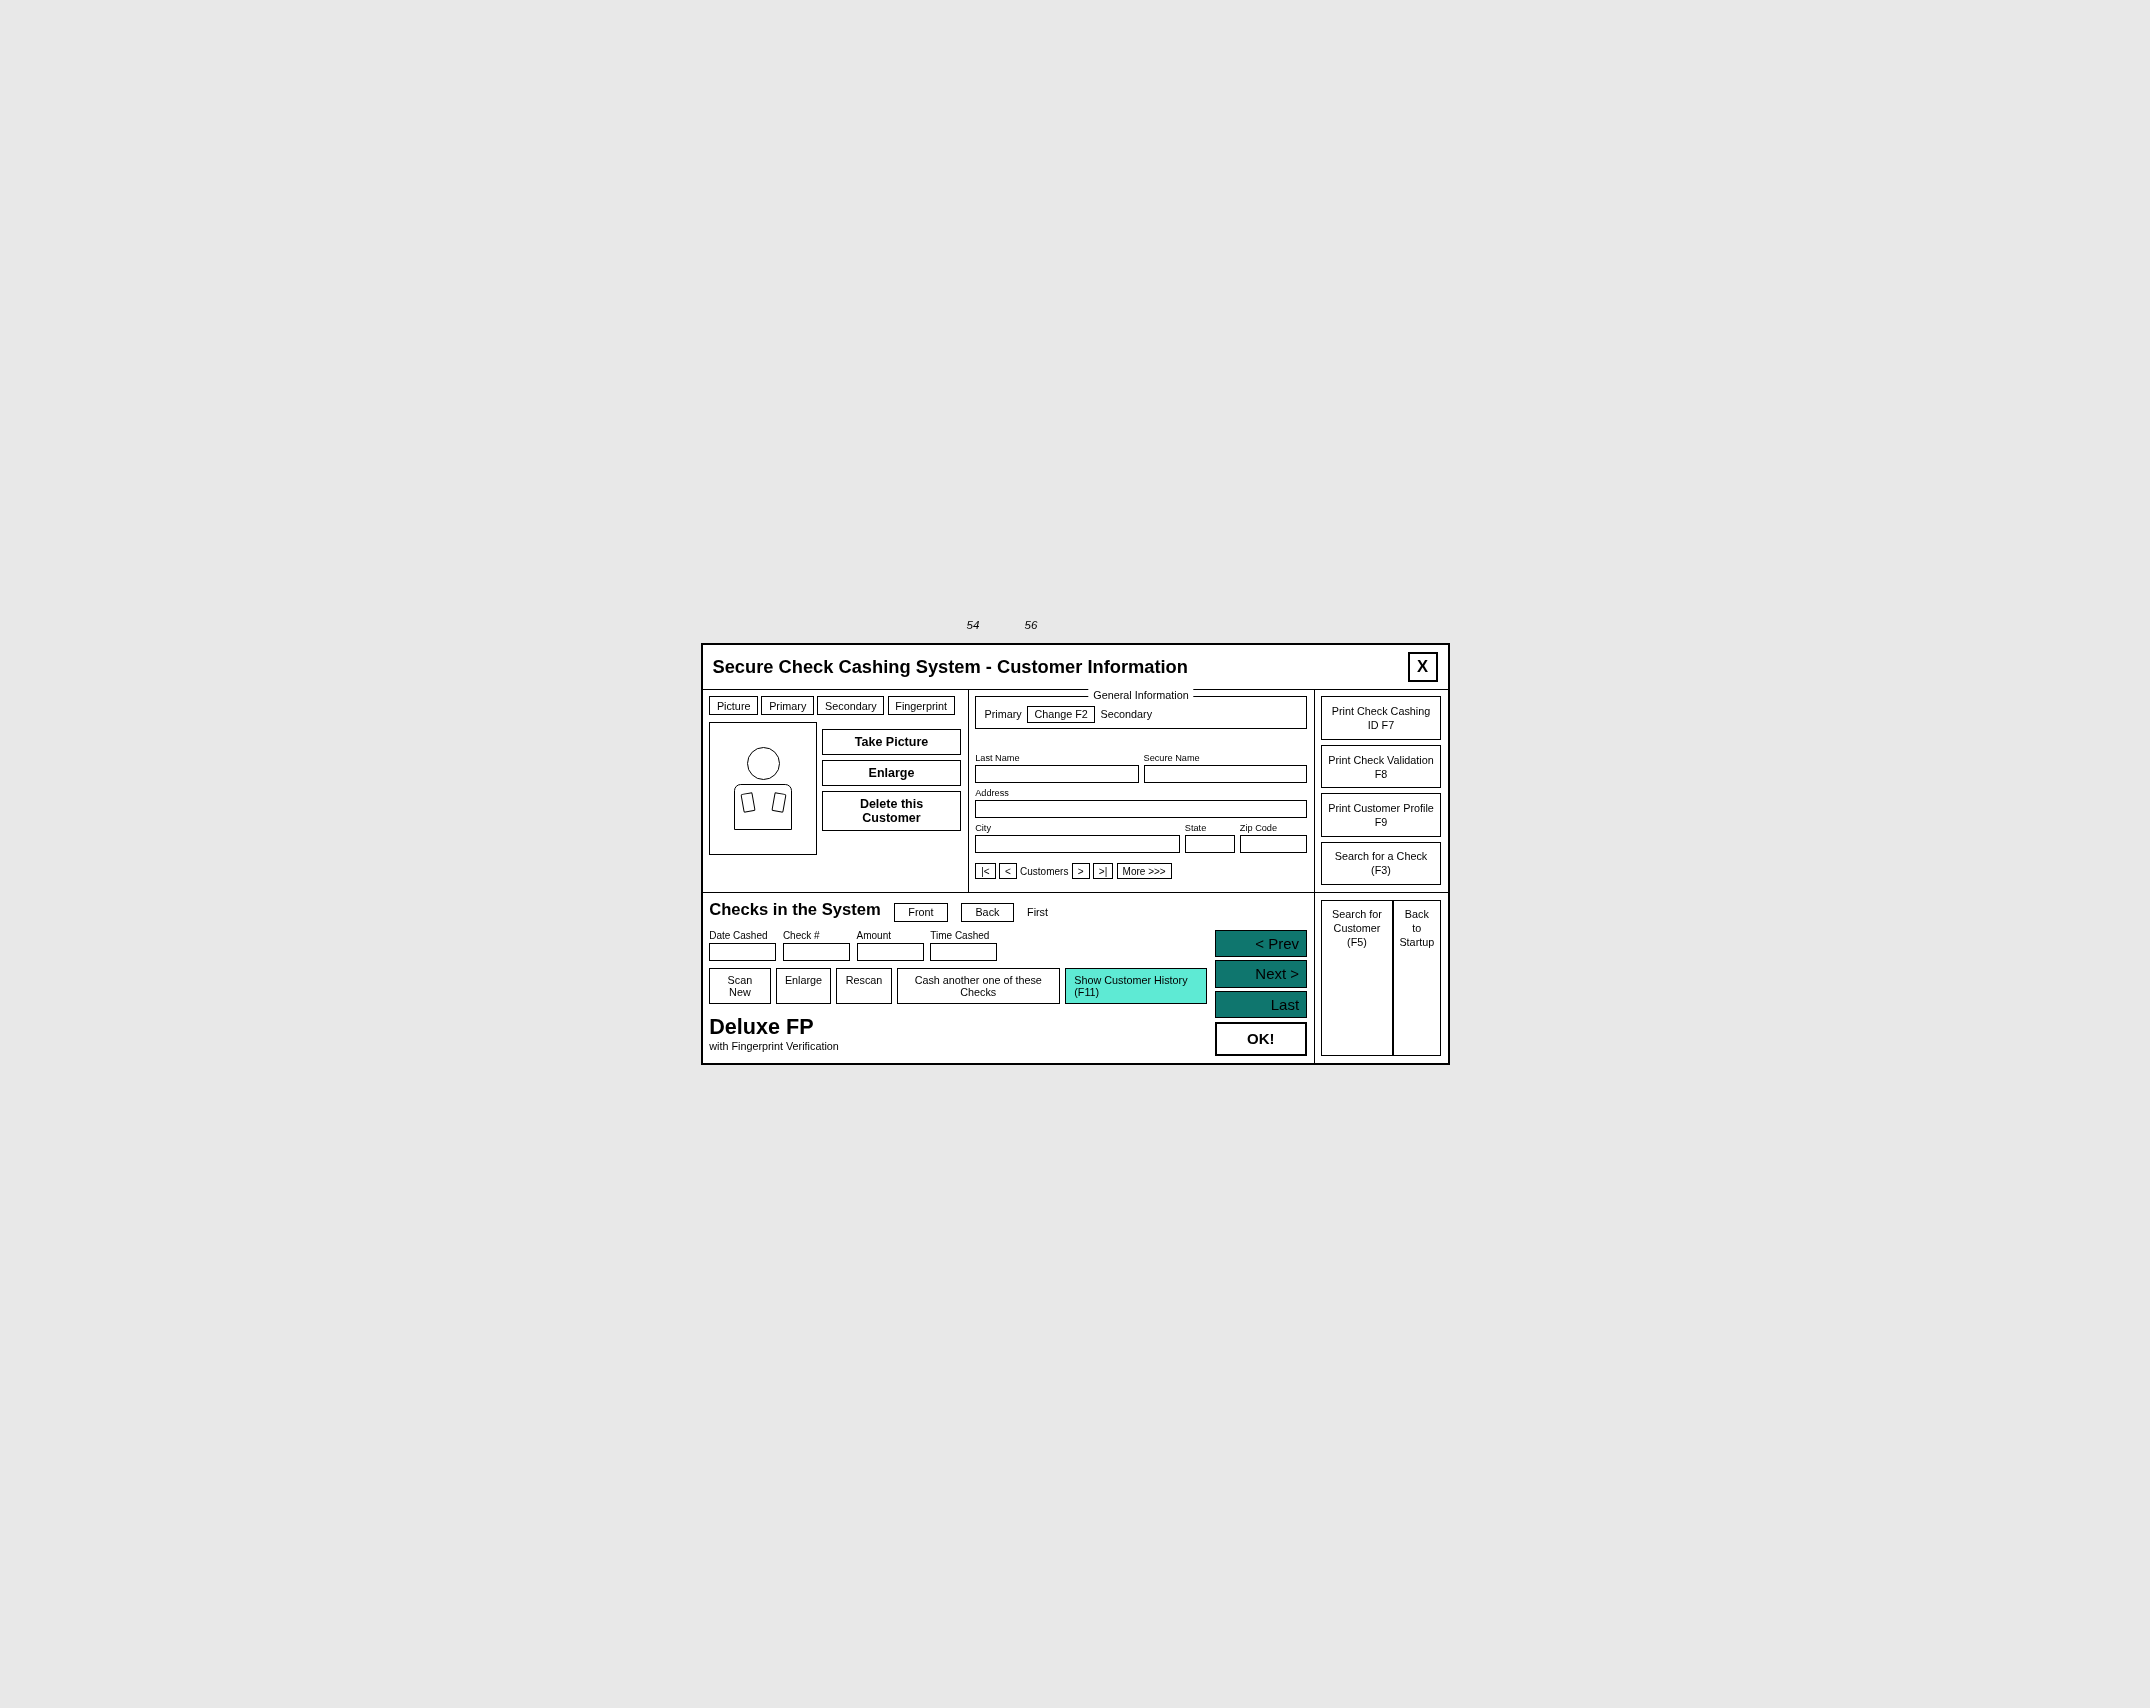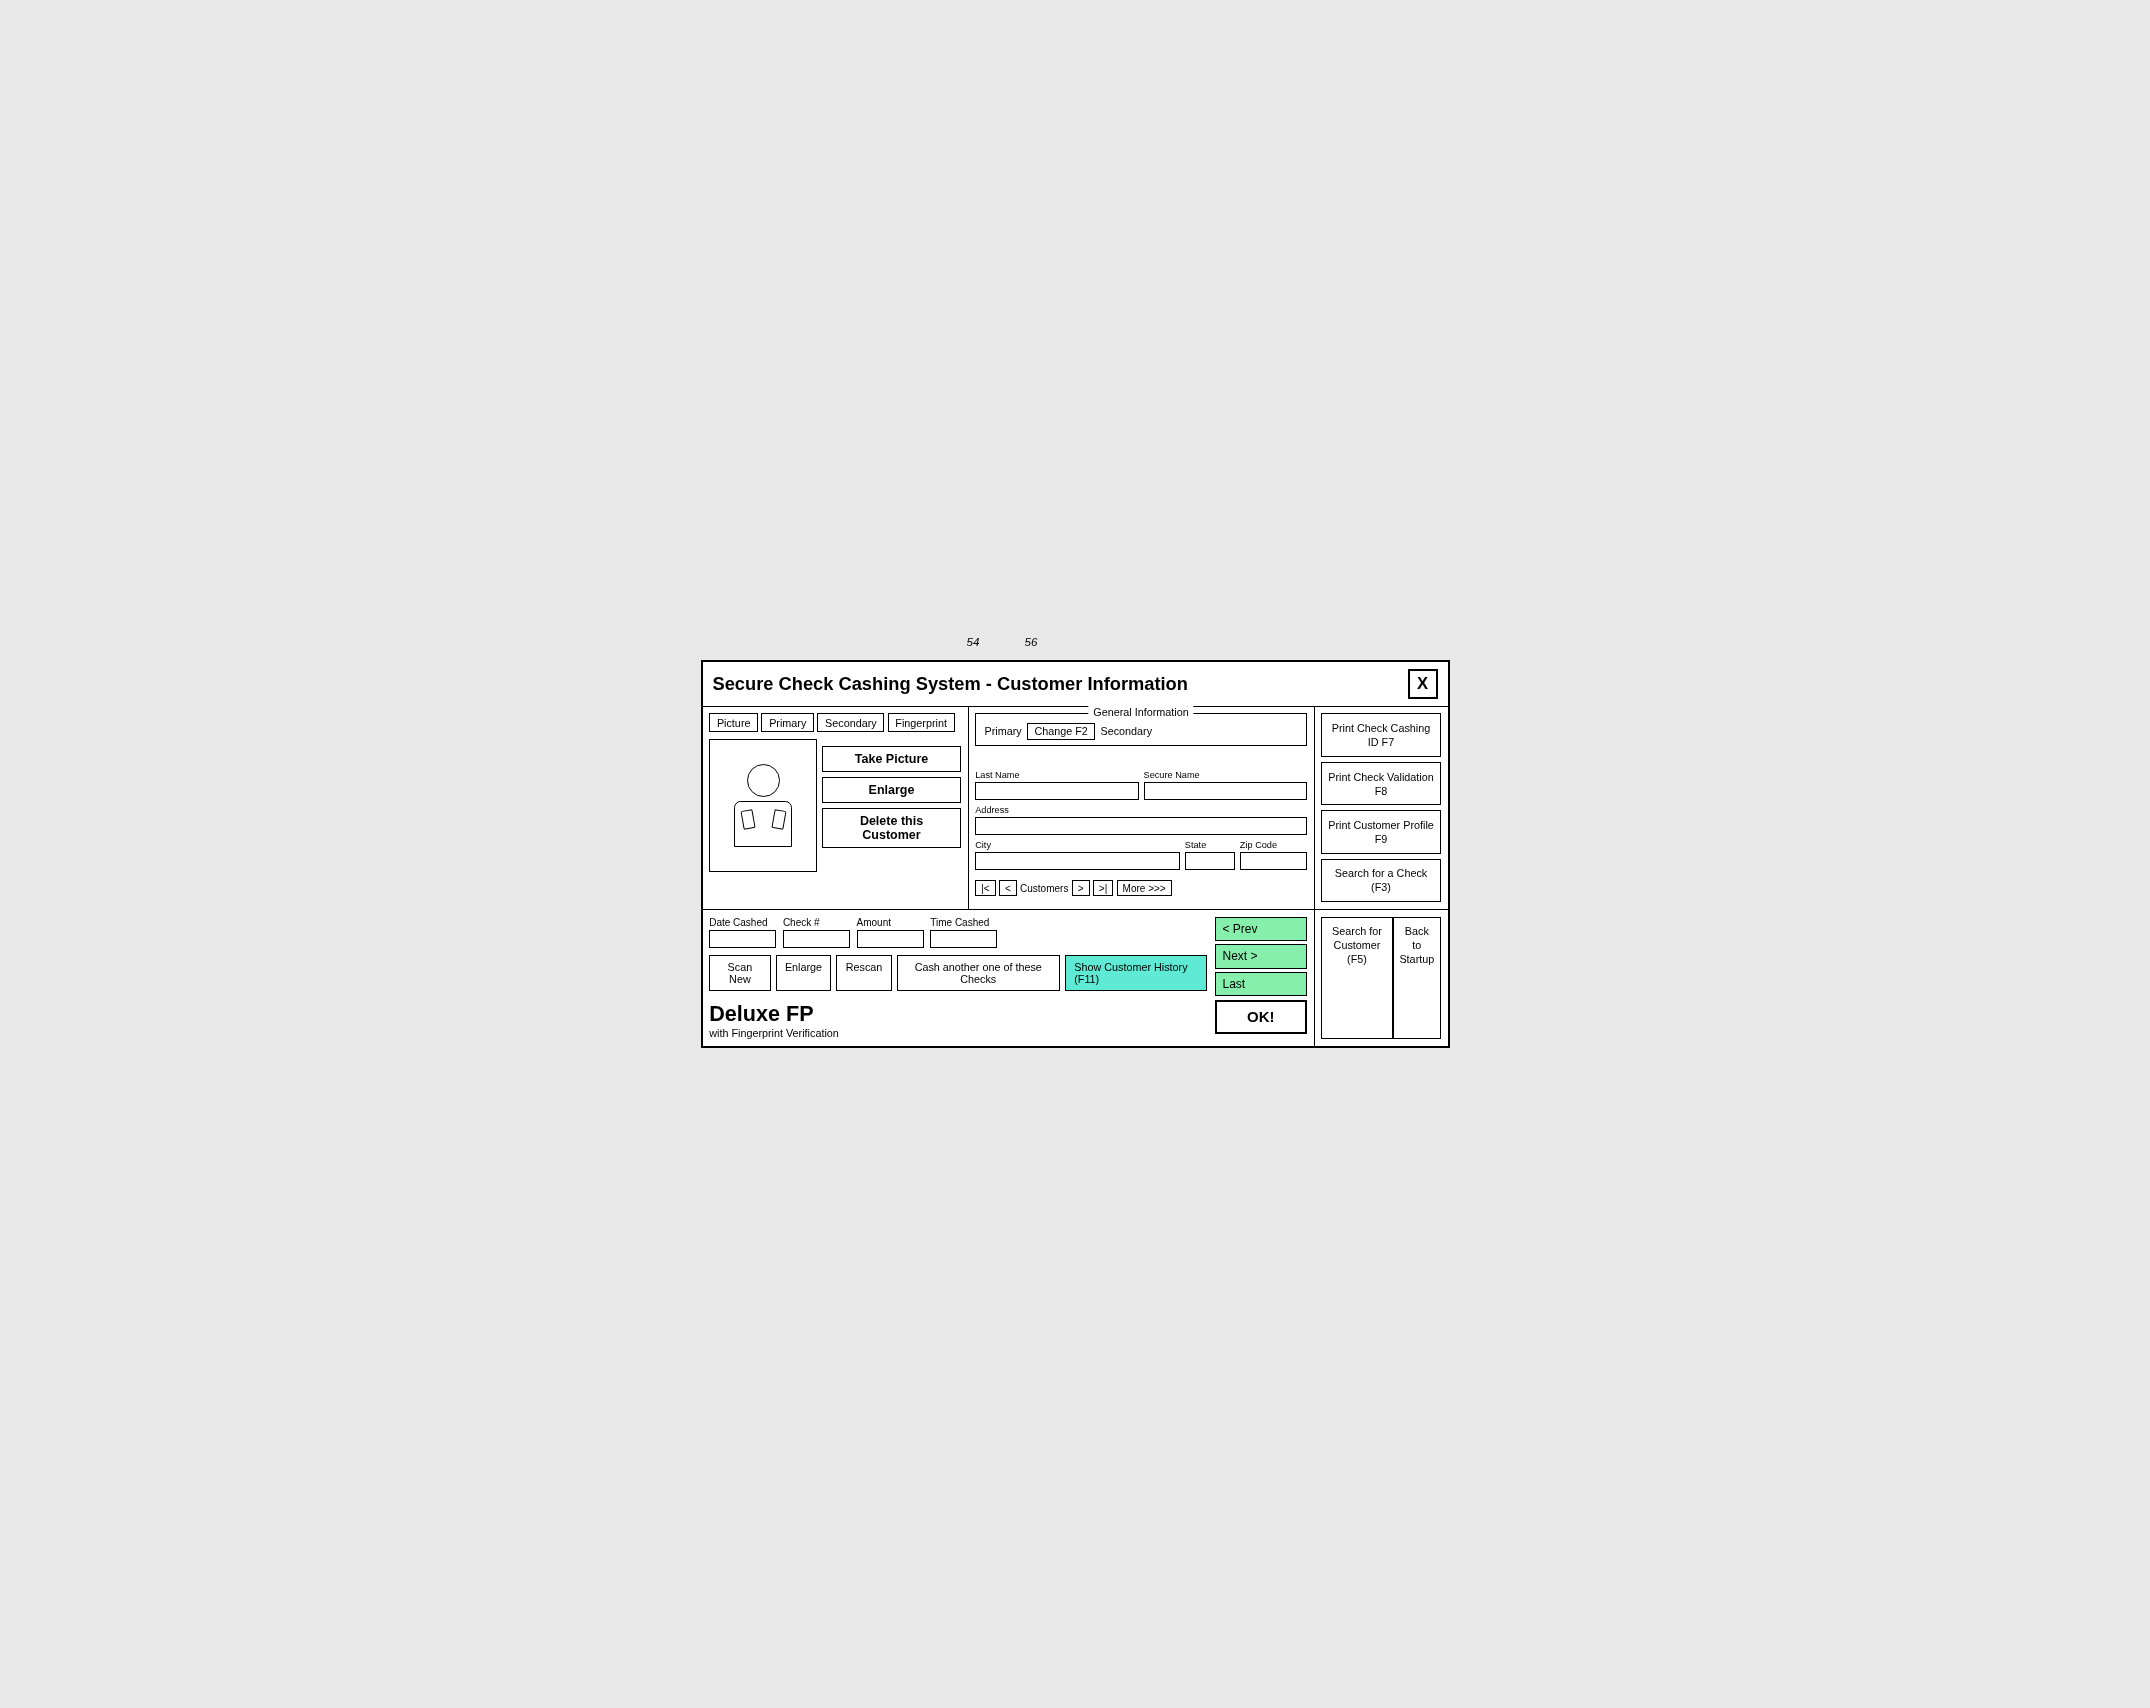--- a/index.html
+++ b/index.html
@@ -305,24 +305,24 @@
     .checks-nav {
       width: 92px;
       display: flex;
       flex-direction: column;
       gap: 3.3px;
     }
 
     .checks-nav-btn {
       border: 1.7px solid #000;
       padding: 4.2px 6.7px;
-      font-size: 12px;
-      cursor: pointer;
-      background: #86efac;
-      text-align: left;
+      font-size: 15px;
+      cursor: pointer;
+      background: #0f766e;
+      text-align: right;
     }
 
     .ok-btn {
       border: 2.5px solid #000;
       padding: 6.7px 6.7px;
       font-size: 15px;
       font-weight: bold;
       cursor: pointer;
       background: #fff;
       text-align: center;
@@ -498,20 +498,26 @@
         <div class="side-btn">Print Customer
 Profile F9</div>
         <div class="side-btn">Search for a
 Check (F3)</div>
       </div>
     </div>
 
     <div class="bottom-section">
 
       <div class="checks-panel">
+        <div style="display:flex; align-items:center; gap:13.3px; margin-bottom:5px;">
+          <span class="checks-title">Checks in the System</span>
+          <div class="check-tab">Front</div>
+          <div class="check-tab">Back</div>
+          <span style="font-size:10.8px;">First</span>
+        </div>
 
         <div class="checks-content-row">
           <div class="checks-data">
             <div class="data-columns">
               <div class="data-col">
                 <span class="col-label">Date Cashed</span>
                 <div class="col-input"></div>
               </div>
               <div class="data-col">
                 <span class="col-label">Check #</span>

